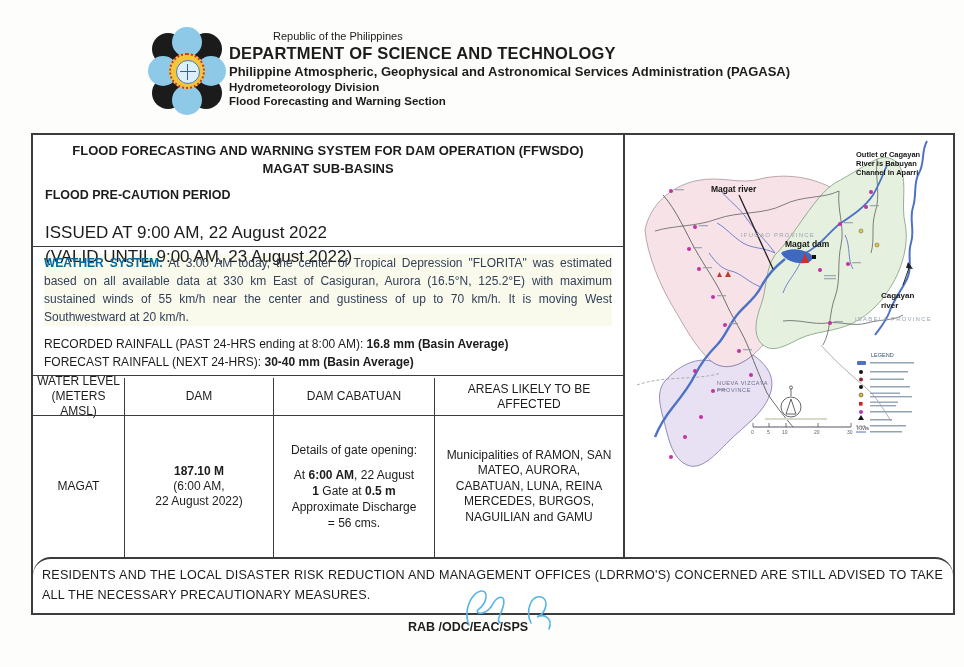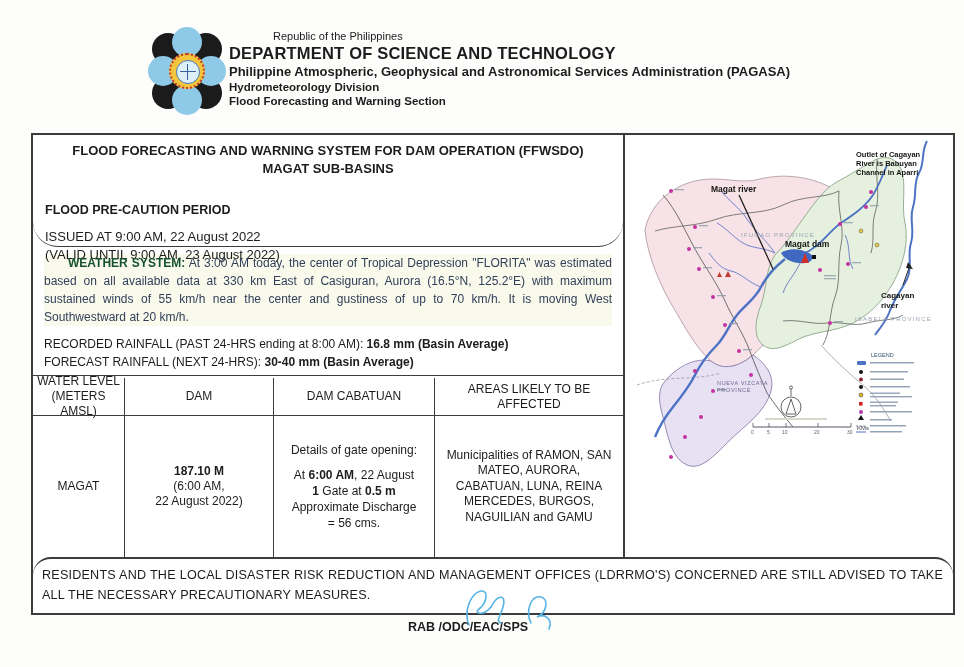--- a/index.html
+++ b/index.html
@@ -25,28 +25,28 @@
   .hdr-sec{font-size:11.5px;font-weight:bold;}
 
   
   .doc{position:absolute;left:31px;top:133px;width:924px;height:482px;
        border:2px solid #3c3c3c;background:#fff;box-sizing:border-box;}
   .left-col{position:absolute;left:0;top:0;width:590px;height:422px;border-right:2px solid #3c3c3c;}
   .map-col{position:absolute;left:592px;top:0;width:328px;height:422px;background:#fff;}
   .bottom-strip{position:absolute;left:0;top:422px;width:920px;height:58px;
        border-top:2px solid #3c3c3c;box-sizing:border-box;padding:7px 10px 0 9px;border-radius:18px;}
 
-  .title-sec{height:112px;border-bottom:1.5px solid #3c3c3c;box-sizing:border-box;padding:7px 12px 0 12px;border-radius:25px;}
+  .title-sec{height:112px;border-bottom:1.5px solid #3c3c3c;box-sizing:border-box;padding:7px 12px 0 12px;}
   .doc-title{text-align:center;font-weight:bold;font-size:13px;line-height:1.35;}
-  .precaution{font-weight:bold;font-size:12.5px;margin-top:26px;}
-  .issued-block{font-size:13px;margin-top:11px;line-height:1.4;}
+  .precaution{font-weight:bold;font-size:12.5px;margin-top:11px;}
+  .issued-block{font-size:17px;margin-top:19px;line-height:1.4;}
 
   .weather-sec{height:129px;border-bottom:1.5px solid #3c3c3c;box-sizing:border-box;padding:7px 11px 0 11px;}
   .weather-p{font-size:12px;line-height:1.5;text-align:justify;color:#32405a;background:#f9f9ec;}
-  .weather-p b{color:#14532d;padding-left:24px;}
+  .weather-p b{color:#0369a1;}
   .rain-line{font-size:12px;line-height:1.5;margin-top:0;}
   .rain-block{margin-top:9px;}
 
   .tbl{position:absolute;left:0;top:243px;width:590px;height:179px;
        display:grid;grid-template-columns:92px 149px 161px 1fr;grid-template-rows:37px 1fr;}
   .cell{border-right:1.5px solid #3c3c3c;display:flex;flex-direction:column;
         align-items:center;justify-content:center;text-align:center;font-size:12px;line-height:1.25;box-sizing:border-box;}
   .cell.last{border-right:none;}
   .cell.data{border-top:1.5px solid #3c3c3c;}
   .disch{line-height:1.35;}

